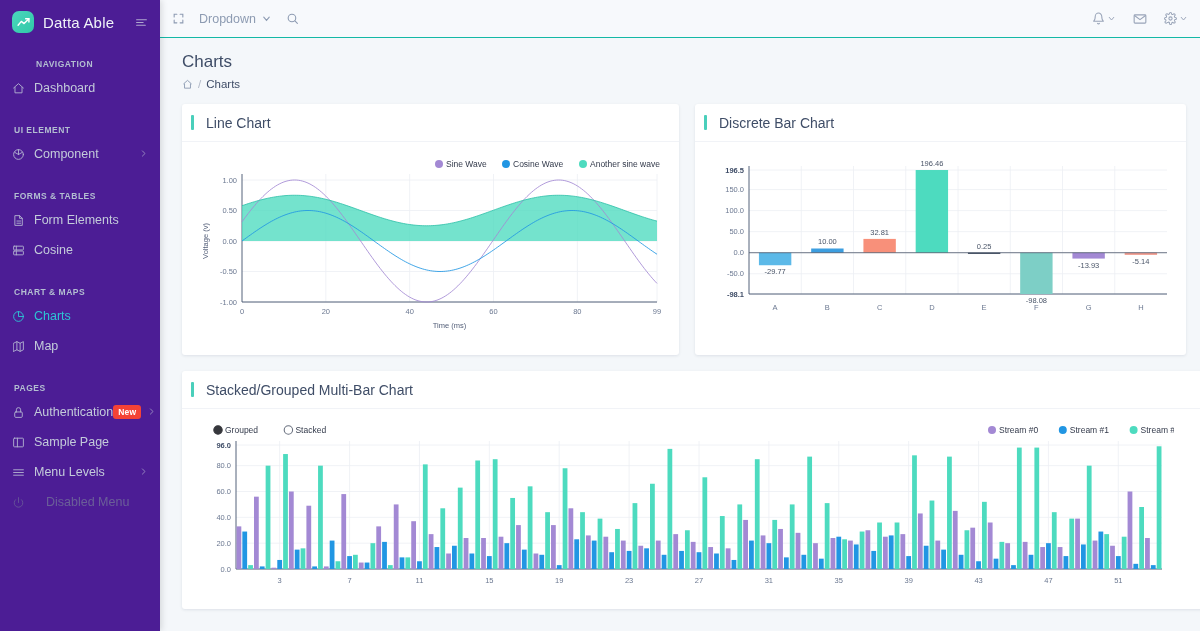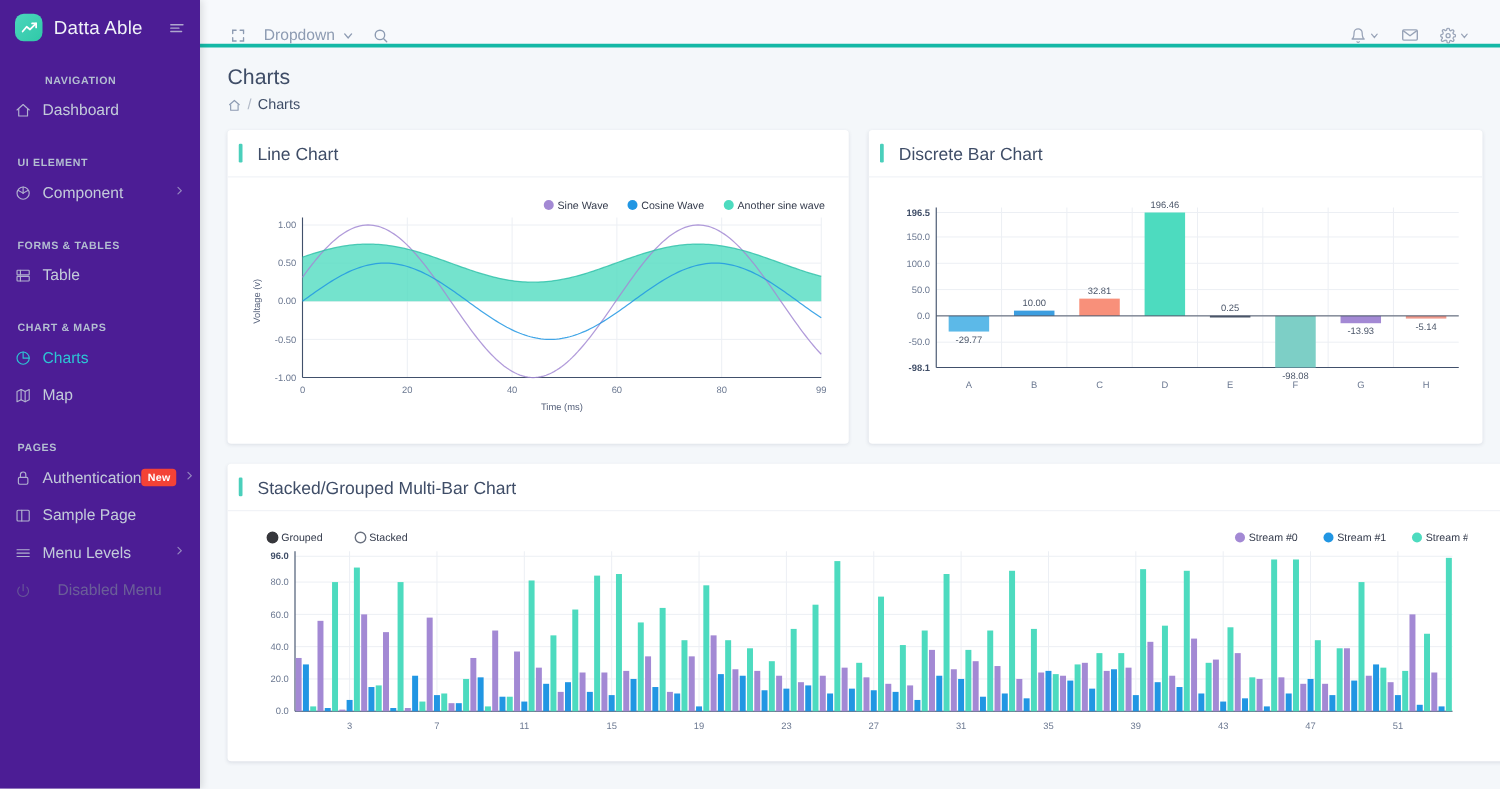--- a/index.html
+++ b/index.html
@@ -51,22 +51,22 @@
   .badge-new {
     background: #f44236; color: #fff; font-size: 8.5px; font-weight: bold;
     border-radius: 3px; padding: 2px 5px; margin-left: auto; margin-right: 6px;
     letter-spacing: .2px;
   }
 
   
   .main { flex: 1 1 auto; height: 631px; display: flex; flex-direction: column; overflow: hidden; background:#f4f7fa; }
 
   .topbar {
-    height: 38px; background: #f7f9fc; display: flex; align-items: flex-end;
-    padding: 0 24px; border-bottom: 3px solid #14b8a6;
+    height: 38px; background: #f7f9fc; display: flex; align-items: center;
+    padding: 0 12px; border-bottom: 1px solid #14b8a6;
     flex: 0 0 38px;
   }
   .tb-left { display: flex; align-items: center; gap: 14px; }
   .tb-item { display: flex; align-items: center; color: #8d9bb2; cursor: pointer; font-size: 12.5px; gap:5px;}
   .tb-right { margin-left: auto; display: flex; align-items: center; gap: 17px; }
   .tb-ic { color: #99a4b8; cursor: pointer; display: flex; align-items: center; gap: 2px; }
 
   .page-head { padding: 14px 22px 0 22px; }
   .page-title { font-size: 17px; color: #3f4d67; font-weight: normal; }
   .breadcrumb { display: flex; align-items: center; gap: 5px; margin-top: 6px; font-size: 11.5px; color: #3f4d67; }
@@ -148,27 +148,38 @@
           </span>
           <span class="lbl">Component</span>
           <span class="nav-arrow" style="margin-left: auto;"><svg width="9" height="9" viewBox="0 0 24 24" fill="none" stroke="#c3cbda" stroke-width="2.6" stroke-linecap="round">
               <polyline points="9,5 16,12 9,19"></polyline>
             </svg></span>
         </div>
         <div class="nav-caption">FORMS &amp; TABLES</div>
         <div class="nav-item">
           <span class="ico">
             <svg width="13" height="13" viewBox="0 0 24 24" fill="none" stroke="#c3cbda" stroke-width="1.7" stroke-linecap="round" stroke-linejoin="round">
+              <path d="M6 3h8l5 5v13H6z"></path>
+              <polyline points="14,3 14,8 19,8"></polyline>
+              <line x1="9" y1="13" x2="16" y2="13"></line>
+              <line x1="9" y1="17" x2="16" y2="17"></line>
+            </svg>
+          </span>
+          <span class="lbl">Form Elements</span>
+        </div>
+        <div class="nav-item">
+          <span class="ico">
+            <svg width="13" height="13" viewBox="0 0 24 24" fill="none" stroke="#c3cbda" stroke-width="1.7" stroke-linecap="round" stroke-linejoin="round">
               <rect x="3" y="4" width="18" height="7" rx="1"></rect>
               <rect x="3" y="13" width="18" height="7" rx="1"></rect>
               <line x1="8" y1="4" x2="8" y2="11"></line>
               <line x1="8" y1="13" x2="8" y2="20"></line>
             </svg>
           </span>
-          <span class="lbl">Table</span>
+          <span class="lbl">Cosine</span>
         </div>
         <div class="nav-caption">CHART &amp; MAPS</div>
         <div class="nav-item active">
           <span class="ico">
             <svg width="13" height="13" viewBox="0 0 24 24" fill="none" stroke="#2dc4d4" stroke-width="1.7" stroke-linecap="round" stroke-linejoin="round">
               <circle cx="12" cy="12" r="9"></circle>
               <path d="M12 3v9h9"></path>
             </svg>
           </span>
           <span class="lbl">Charts</span>

